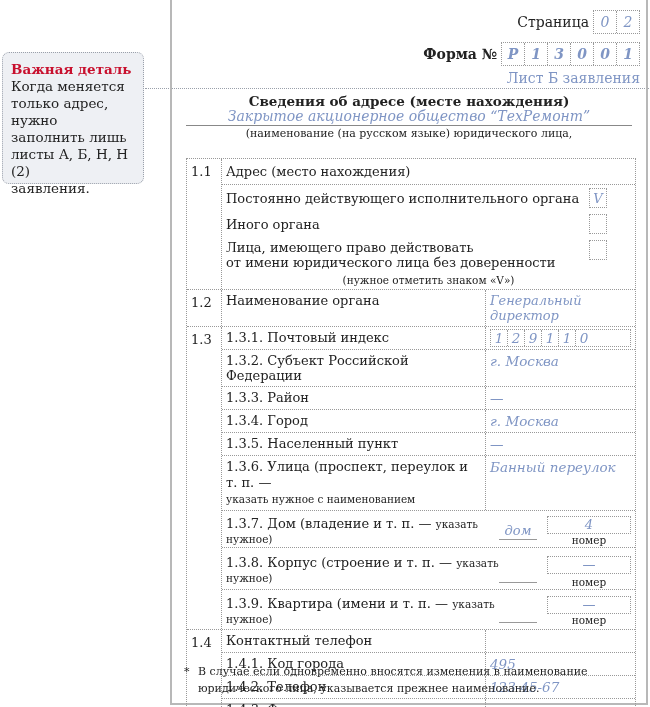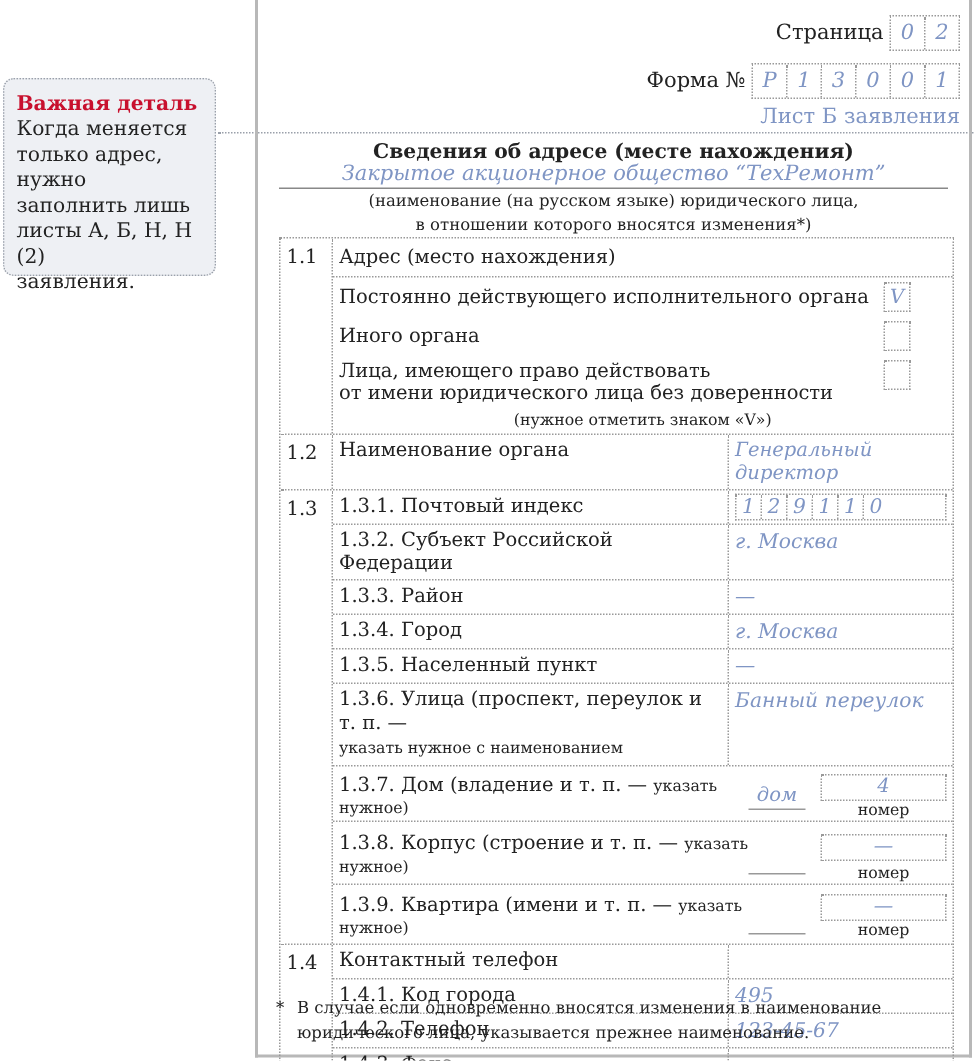--- a/index.html
+++ b/index.html
@@ -78,38 +78,37 @@
 <div class="page">
 
   <div class="hdr-row" style="right:6px; top:12px;">
     <span class="hdr-label">Страница</span>
     <div class="cells">
       <div class="cell blue">0</div>
       <div class="cell blue">2</div>
     </div>
   </div>
 
-  <div class="hdr-row" style="right:6px; top:44px;">
+  <div class="hdr-row" style="right:6px; top:44px;font-weight:bold;">
     <span class="hdr-label">Форма №</span>
     <div class="cells">
       <div class="cell blue">Р</div>
       <div class="cell blue">1</div>
       <div class="cell blue">3</div>
       <div class="cell blue">0</div>
       <div class="cell blue">0</div>
       <div class="cell blue">1</div>
     </div>
   </div>
   <div class="sheet">Лист Б заявления</div>
 
   <div class="sec-title">Сведения об адресе (месте нахождения)</div>
   <div class="org-name blue">Закрытое акционерное общество “ТехРемонт”</div>
   <div class="org-hint">
     <div>(наименование (на русском языке) юридического лица,</div>
-    <div>в отношении которого вносятся изменения*)</div>
   </div>
 
   <div class="tbl">
 
     <div class="row">
       <div class="num plain">1.1</div>
       <div class="body">
         <div class="plain" style="border-bottom:1px dotted #999;">Адрес (место нахождения)</div>
         <div style="display:flex; justify-content:space-between; align-items:center; padding:3px 4px;">
           <span>Постоянно действующего исполнительного органа</span>

